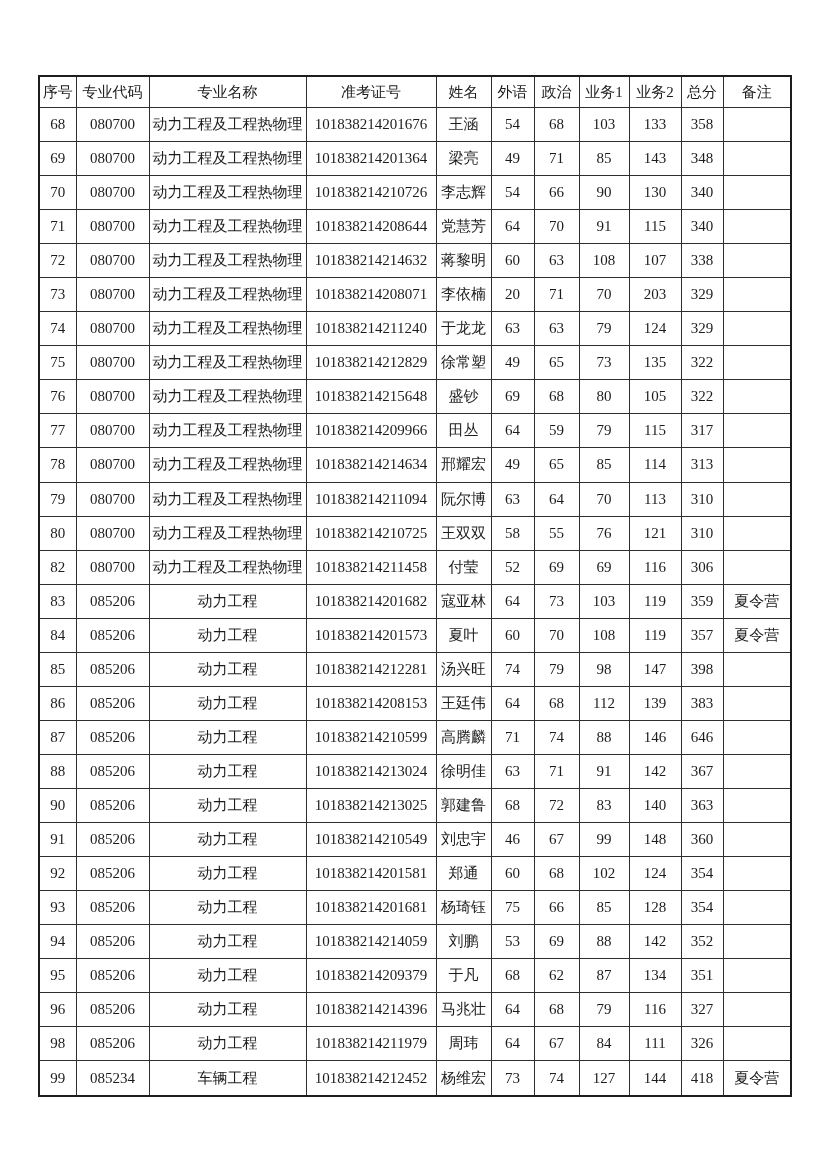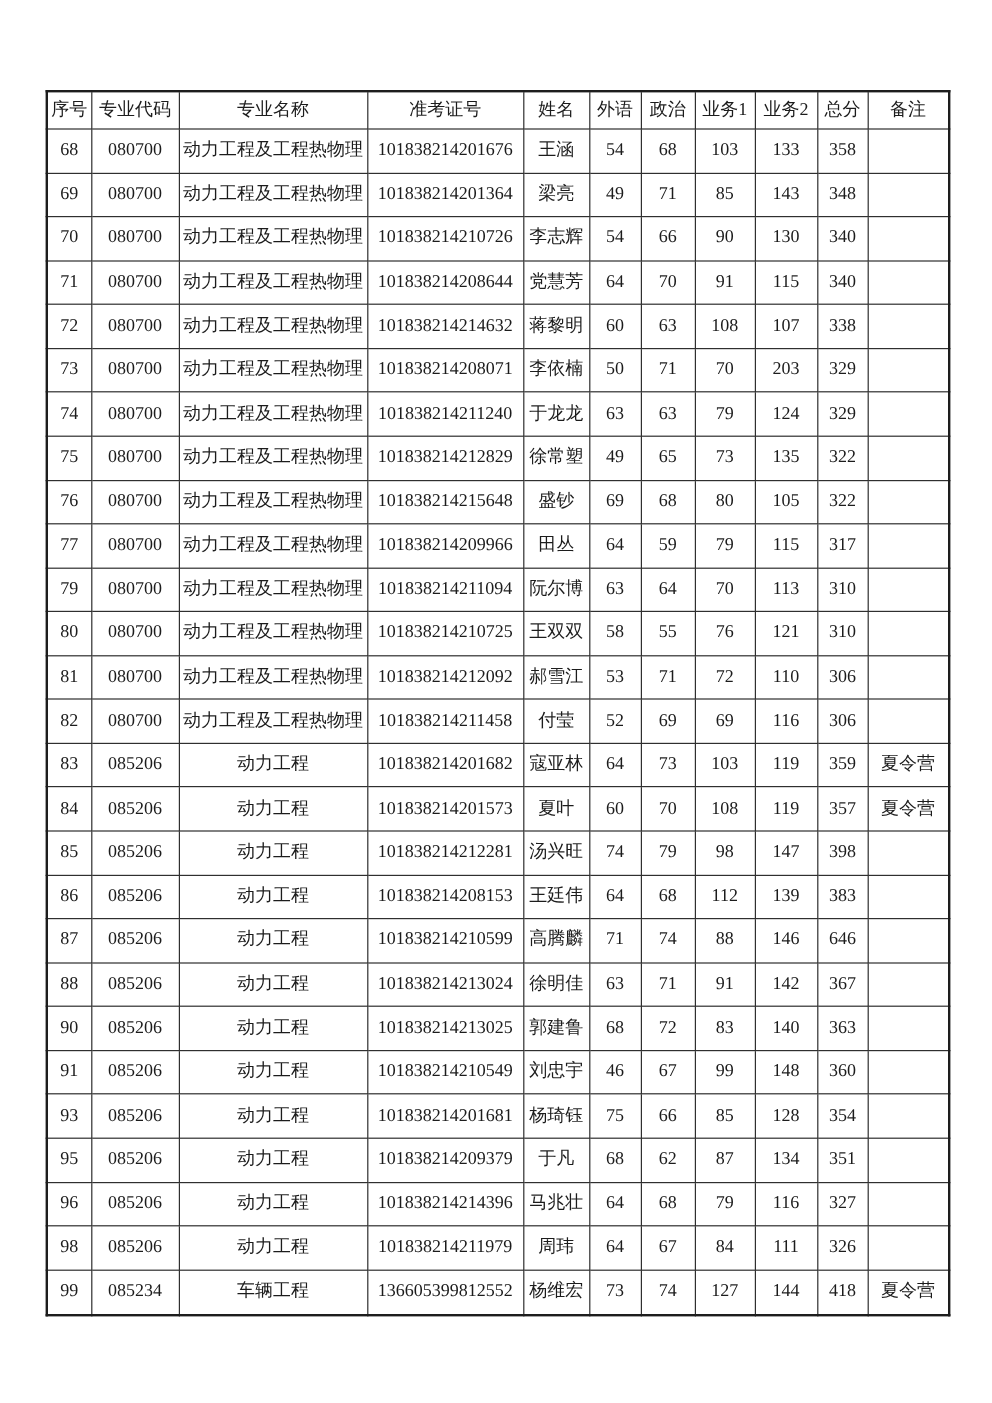--- a/index.html
+++ b/index.html
@@ -152,21 +152,21 @@
           <td>107</td>
           <td>338</td>
           <td></td>
         </tr>
         <tr>
           <td>73</td>
           <td>080700</td>
           <td>动力工程及工程热物理</td>
           <td>101838214208071</td>
           <td>李依楠</td>
-          <td>50</td>
+          <td>20</td>
           <td>71</td>
           <td>70</td>
           <td>203</td>
           <td>329</td>
           <td></td>
         </tr>
         <tr>
           <td>74</td>
           <td>080700</td>
           <td>动力工程及工程热物理</td>
@@ -212,20 +212,33 @@
           <td>101838214209966</td>
           <td>田丛</td>
           <td>64</td>
           <td>59</td>
           <td>79</td>
           <td>115</td>
           <td>317</td>
           <td></td>
         </tr>
         <tr>
+          <td>78</td>
+          <td>080700</td>
+          <td>动力工程及工程热物理</td>
+          <td>101838214214634</td>
+          <td>邢耀宏</td>
+          <td>49</td>
+          <td>65</td>
+          <td>85</td>
+          <td>114</td>
+          <td>313</td>
+          <td></td>
+        </tr>
+        <tr>
           <td>79</td>
           <td>080700</td>
           <td>动力工程及工程热物理</td>
           <td>101838214211094</td>
           <td>阮尔博</td>
           <td>63</td>
           <td>64</td>
           <td>70</td>
           <td>113</td>
           <td>310</td>
@@ -235,33 +248,20 @@
           <td>80</td>
           <td>080700</td>
           <td>动力工程及工程热物理</td>
           <td>101838214210725</td>
           <td>王双双</td>
           <td>58</td>
           <td>55</td>
           <td>76</td>
           <td>121</td>
           <td>310</td>
-          <td></td>
-        </tr>
-        <tr>
-          <td>81</td>
-          <td>080700</td>
-          <td>动力工程及工程热物理</td>
-          <td>101838214212092</td>
-          <td>郝雪江</td>
-          <td>53</td>
-          <td>71</td>
-          <td>72</td>
-          <td>110</td>
-          <td>306</td>
           <td></td>
         </tr>
         <tr>
           <td>82</td>
           <td>080700</td>
           <td>动力工程及工程热物理</td>
           <td>101838214211458</td>
           <td>付莹</td>
           <td>52</td>
           <td>69</td>
@@ -368,33 +368,59 @@
           <td>101838214210549</td>
           <td>刘忠宇</td>
           <td>46</td>
           <td>67</td>
           <td>99</td>
           <td>148</td>
           <td>360</td>
           <td></td>
         </tr>
         <tr>
+          <td>92</td>
+          <td>085206</td>
+          <td>动力工程</td>
+          <td>101838214201581</td>
+          <td>郑通</td>
+          <td>60</td>
+          <td>68</td>
+          <td>102</td>
+          <td>124</td>
+          <td>354</td>
+          <td></td>
+        </tr>
+        <tr>
           <td>93</td>
           <td>085206</td>
           <td>动力工程</td>
           <td>101838214201681</td>
           <td>杨琦钰</td>
           <td>75</td>
           <td>66</td>
           <td>85</td>
           <td>128</td>
           <td>354</td>
           <td></td>
         </tr>
         <tr>
+          <td>94</td>
+          <td>085206</td>
+          <td>动力工程</td>
+          <td>101838214214059</td>
+          <td>刘鹏</td>
+          <td>53</td>
+          <td>69</td>
+          <td>88</td>
+          <td>142</td>
+          <td>352</td>
+          <td></td>
+        </tr>
+        <tr>
           <td>95</td>
           <td>085206</td>
           <td>动力工程</td>
           <td>101838214209379</td>
           <td>于凡</td>
           <td>68</td>
           <td>62</td>
           <td>87</td>
           <td>134</td>
           <td>351</td>
@@ -423,21 +449,21 @@
           <td>67</td>
           <td>84</td>
           <td>111</td>
           <td>326</td>
           <td></td>
         </tr>
         <tr>
           <td>99</td>
           <td>085234</td>
           <td>车辆工程</td>
-          <td>136605399812552</td>
+          <td>101838214212452</td>
           <td>杨维宏</td>
           <td>73</td>
           <td>74</td>
           <td>127</td>
           <td>144</td>
           <td>418</td>
           <td>夏令营</td>
         </tr>
       </tbody>
   </table>

